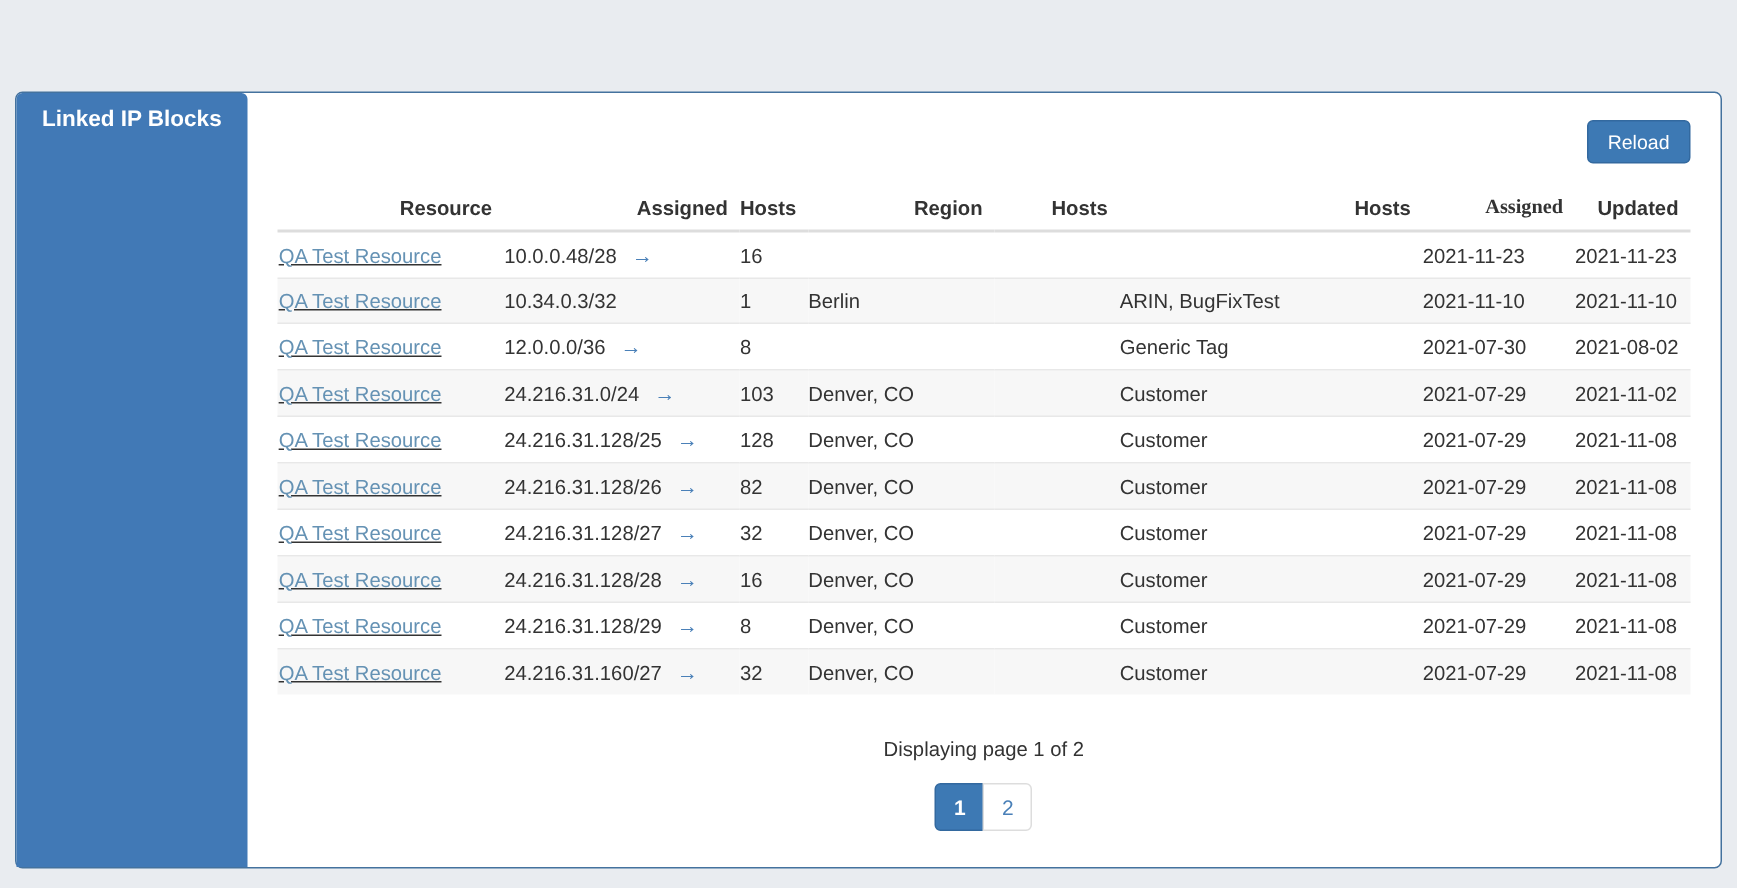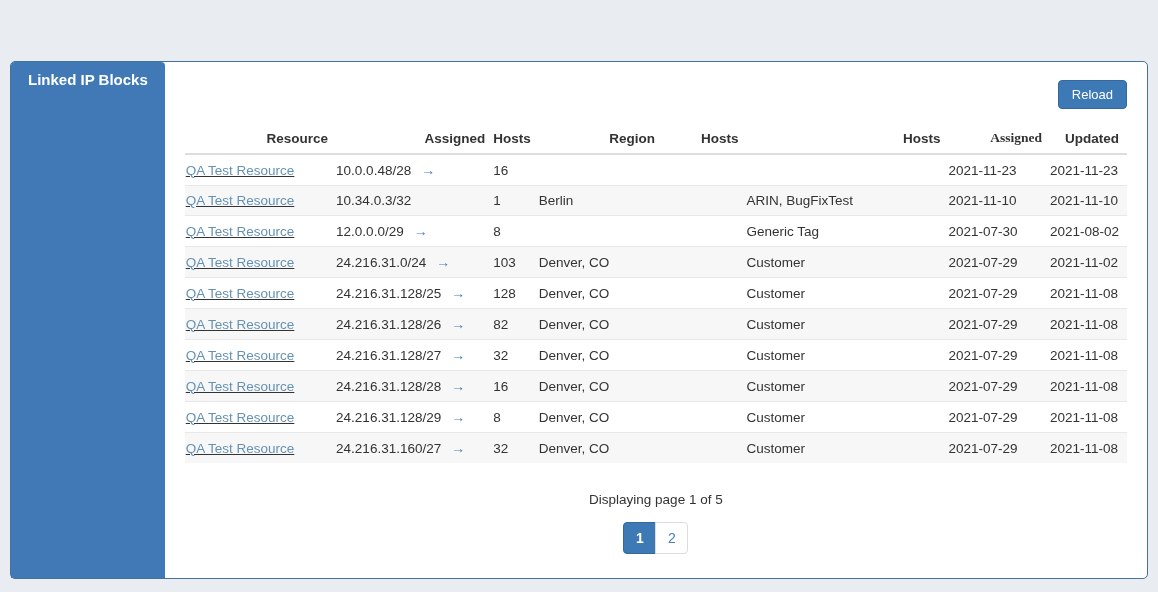--- a/index.html
+++ b/index.html
@@ -170,21 +170,21 @@
             <td><span>10.34.0.3/32</span></td>
             <td>1</td>
             <td>Berlin</td>
             <td></td>
             <td>ARIN, BugFixTest</td>
             <td>2021-11-10</td>
             <td>2021-11-10</td>
           </tr>
           <tr>
             <td><a class="resource-link" href="#">QA Test Resource</a></td>
-            <td><span>12.0.0.0/29</span><span class="arrow">→</span></td>
+            <td><span>12.0.0.0/36</span><span class="arrow">→</span></td>
             <td>8</td>
             <td></td>
             <td></td>
             <td>Generic Tag</td>
             <td>2021-07-30</td>
             <td>2021-08-02</td>
           </tr>
           <tr>
             <td><a class="resource-link" href="#">QA Test Resource</a></td>
             <td><span>24.216.31.0/24</span><span class="arrow">→</span></td>
@@ -250,19 +250,19 @@
             <td><span>24.216.31.160/27</span><span class="arrow">→</span></td>
             <td>32</td>
             <td>Denver, CO</td>
             <td></td>
             <td>Customer</td>
             <td>2021-07-29</td>
             <td>2021-11-08</td>
           </tr>
         </tbody>
     </table>
-    <div class="paging-info">Displaying page 1 of 5</div>
+    <div class="paging-info">Displaying page 1 of 2</div>
     <div class="pagination">
         <a class="page-btn active" href="#">1</a>
         <a class="page-btn" href="#">2</a>
       </div>
   </div>
 </div>
 
 </body></html>

